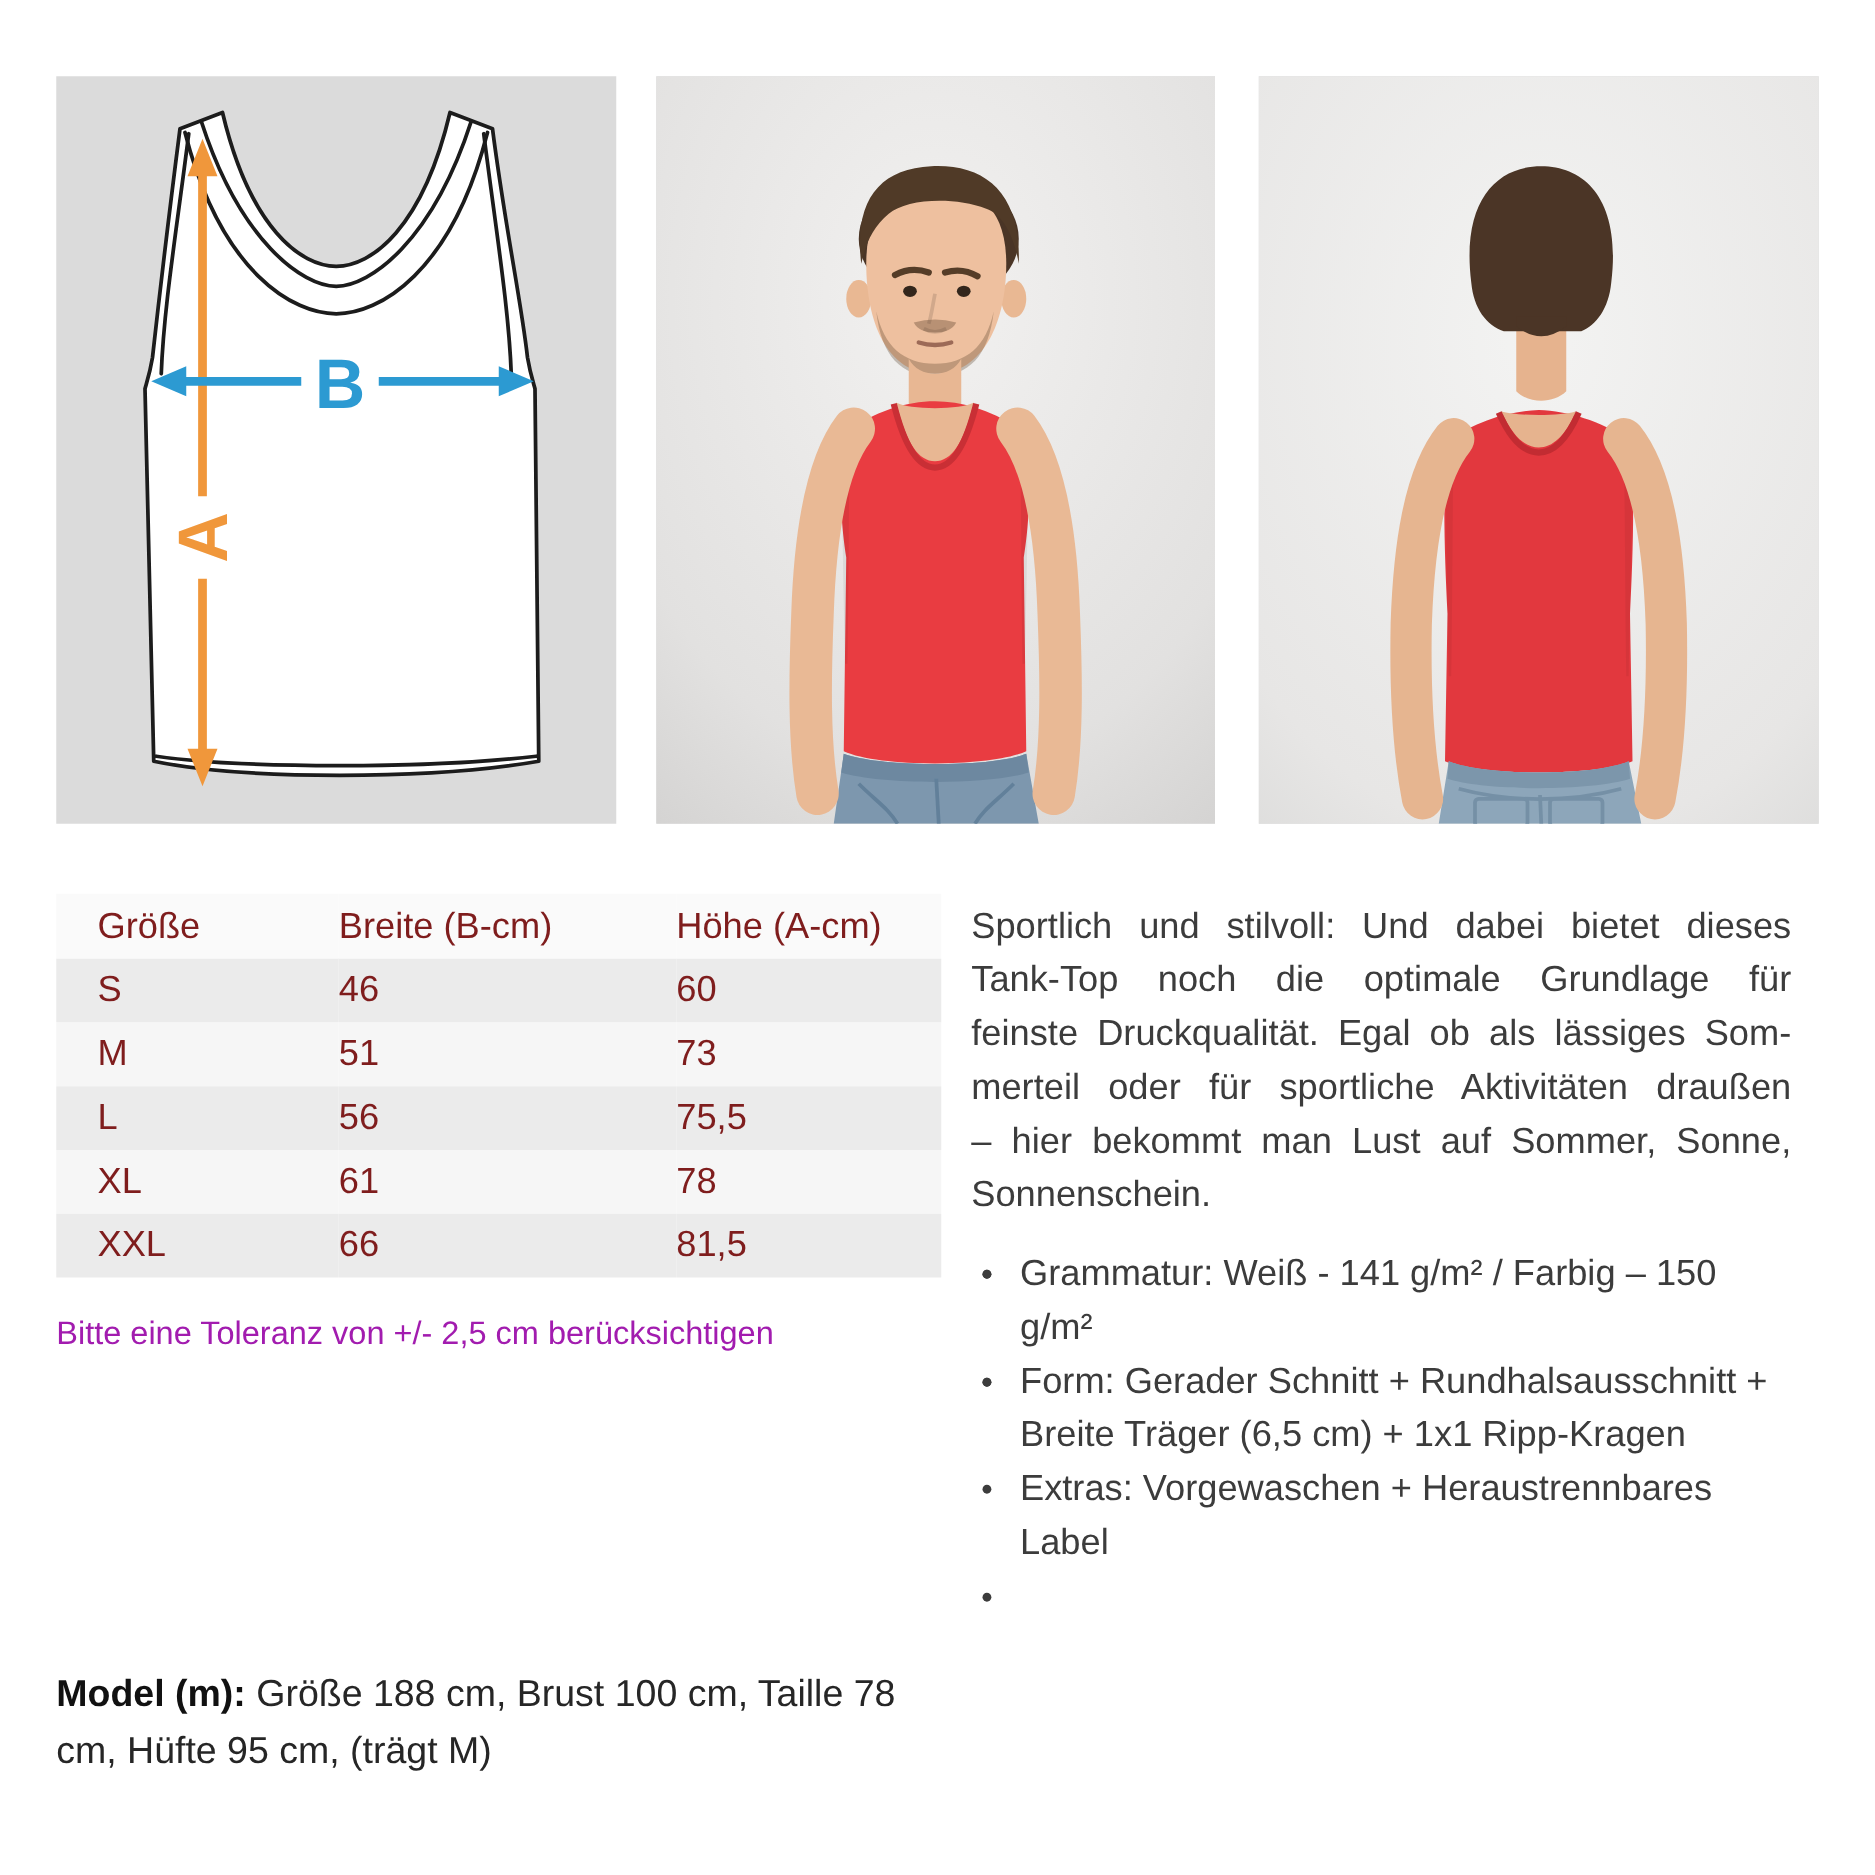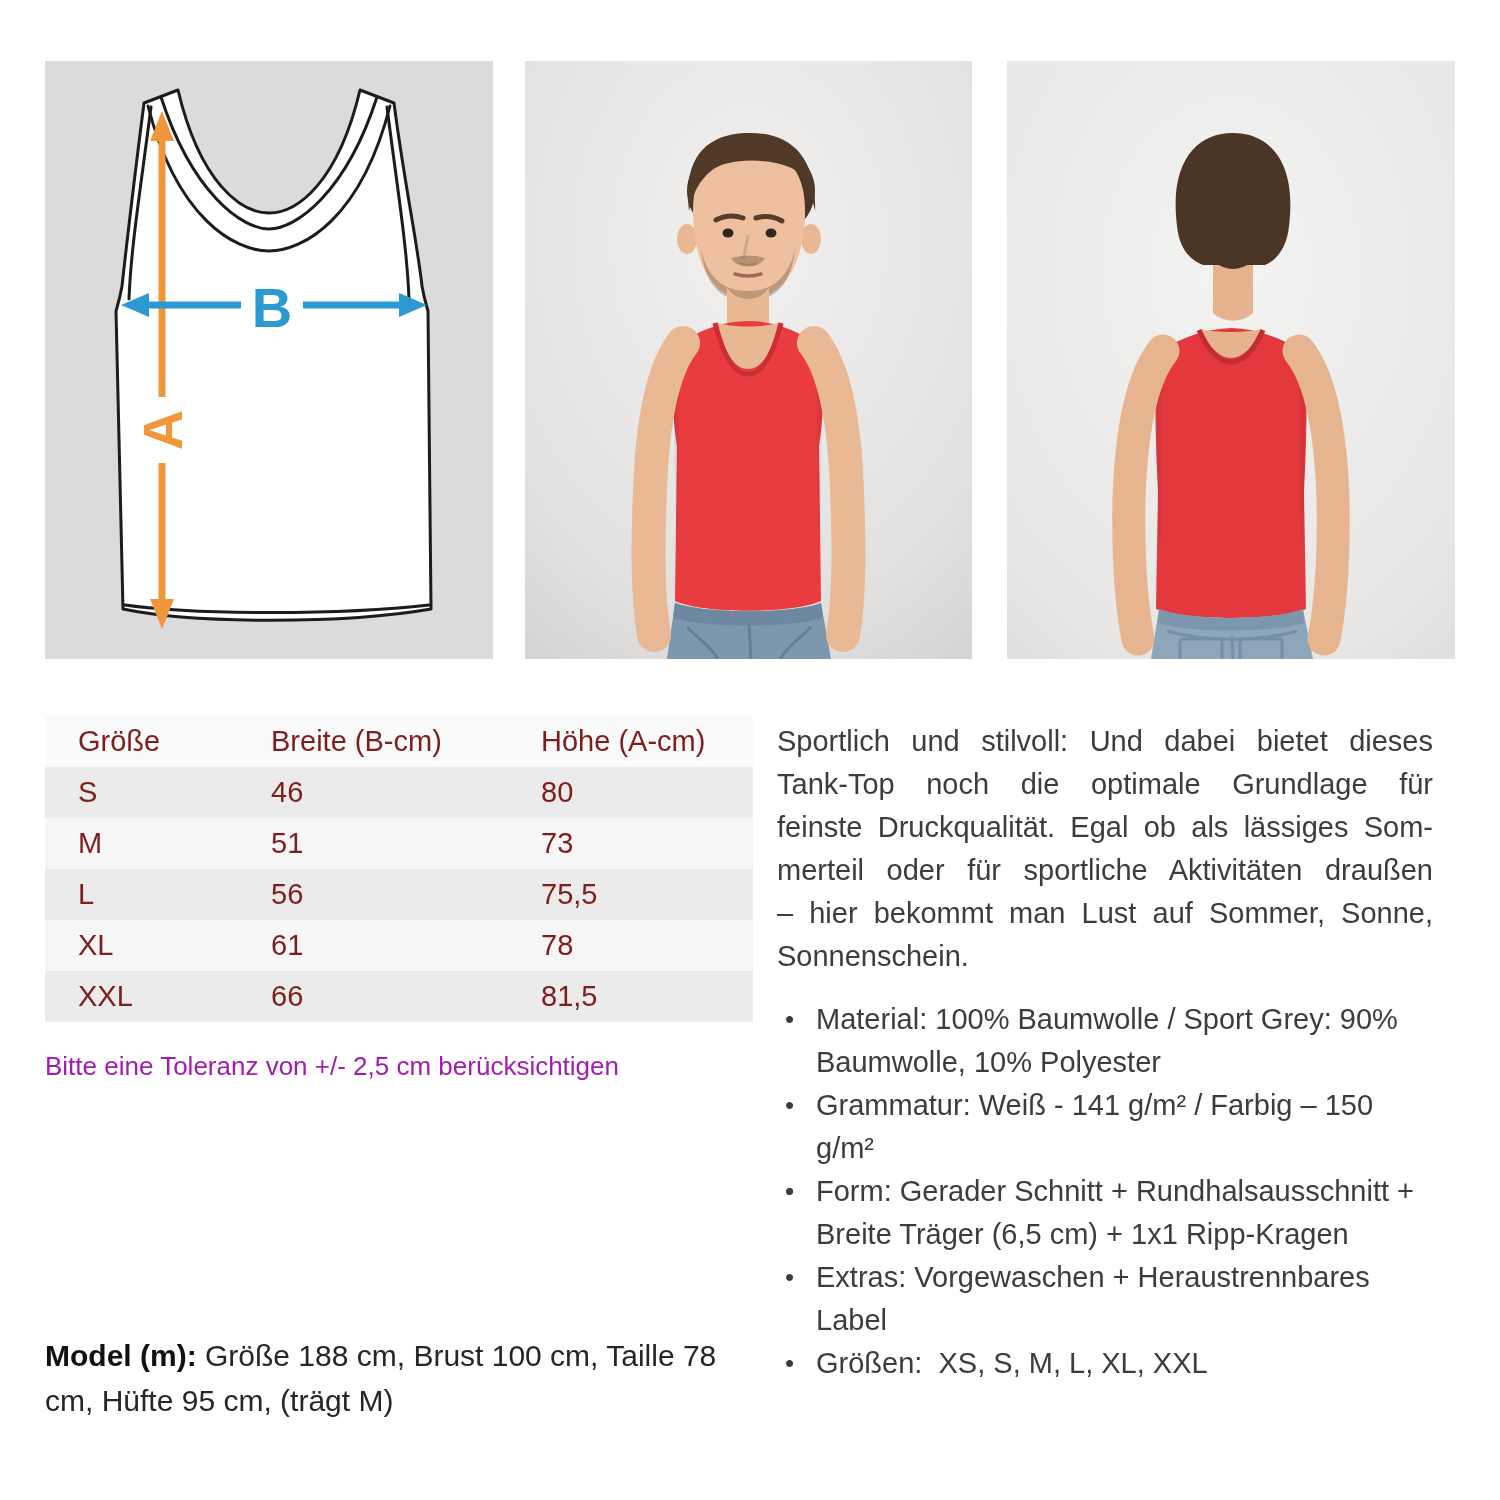--- a/index.html
+++ b/index.html
@@ -200,21 +200,21 @@
   <table class="size-table">
     <tbody>
         <tr>
       <th class="c1">Größe</th>
       <th class="c2">Breite (B-cm)</th>
       <th class="c3">Höhe (A-cm)</th>
     </tr>
     <tr class="odd">
       <td class="c1">S</td>
       <td class="c2">46</td>
-      <td class="c3">80</td>
+      <td class="c3">60</td>
     </tr>
     <tr class="even">
       <td class="c1">M</td>
       <td class="c2">51</td>
       <td class="c3">73</td>
     </tr>
     <tr class="odd">
       <td class="c1">L</td>
       <td class="c2">56</td>
       <td class="c3">75,5</td>
@@ -239,21 +239,21 @@
   <div class="descr">
     <div class="pline">Sportlich und stilvoll: Und dabei bietet dieses</div>
     <div class="pline">Tank-Top noch die optimale Grundlage für</div>
     <div class="pline">feinste Druckqualität. Egal ob als lässiges Som-</div>
     <div class="pline">merteil oder für sportliche Aktivitäten draußen</div>
     <div class="pline">– hier bekommt man Lust auf Sommer, Sonne,</div>
     <div class="pline last">Sonnenschein.</div>
   </div>
 
   <div class="features">
-    <div class="feat"><span class="bullet">•</span><span>Material: 100% Baumwolle / Sport Grey: 90% Baumwolle, 10% Polyester</span></div>
+    <div class="feat"><span class="bullet">•</span></div>
     <div class="feat"><span class="bullet">•</span><span>Grammatur: Weiß - 141 g/m² / Farbig – 150 g/m²</span></div>
     <div class="feat"><span class="bullet">•</span></div>
     <div class="feat"><span class="bullet">•</span><span>Form: Gerader Schnitt + Rundhalsausschnitt + Breite Träger (6,5 cm) + 1x1 Ripp-Kragen</span></div>
     <div class="feat"><span class="bullet">•</span><span>Extras: Vorgewaschen + Heraustrennbares Label</span></div>
-    <div class="feat"><span class="bullet">•</span><span>Größen:&nbsp; XS, S, M, L, XL, XXL</span></div>
+    <div class="feat"><span class="bullet">•</span></div>
   </div>
 
 </div>
 
 </body></html>

